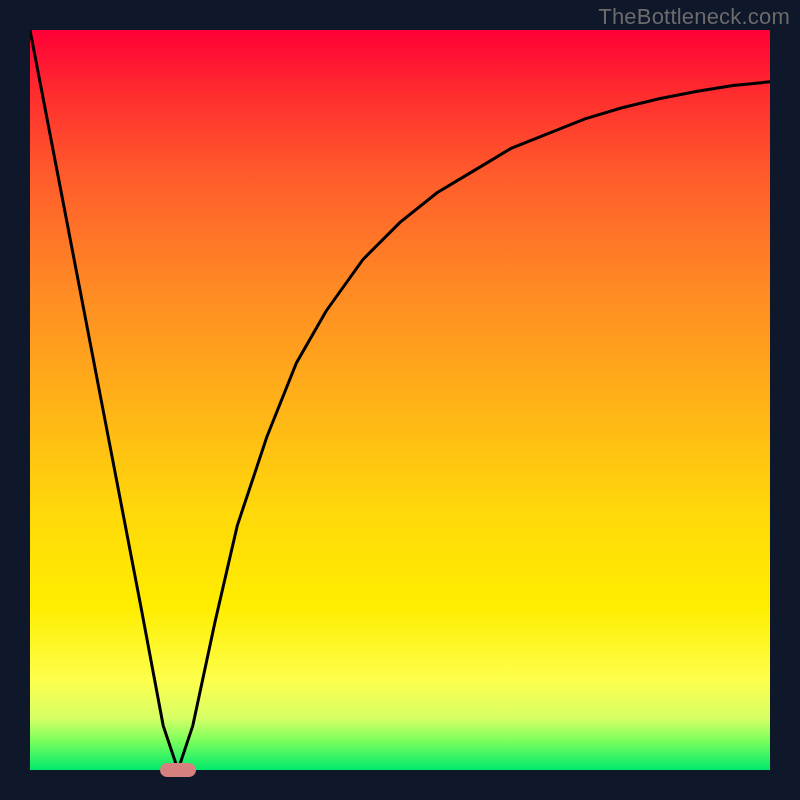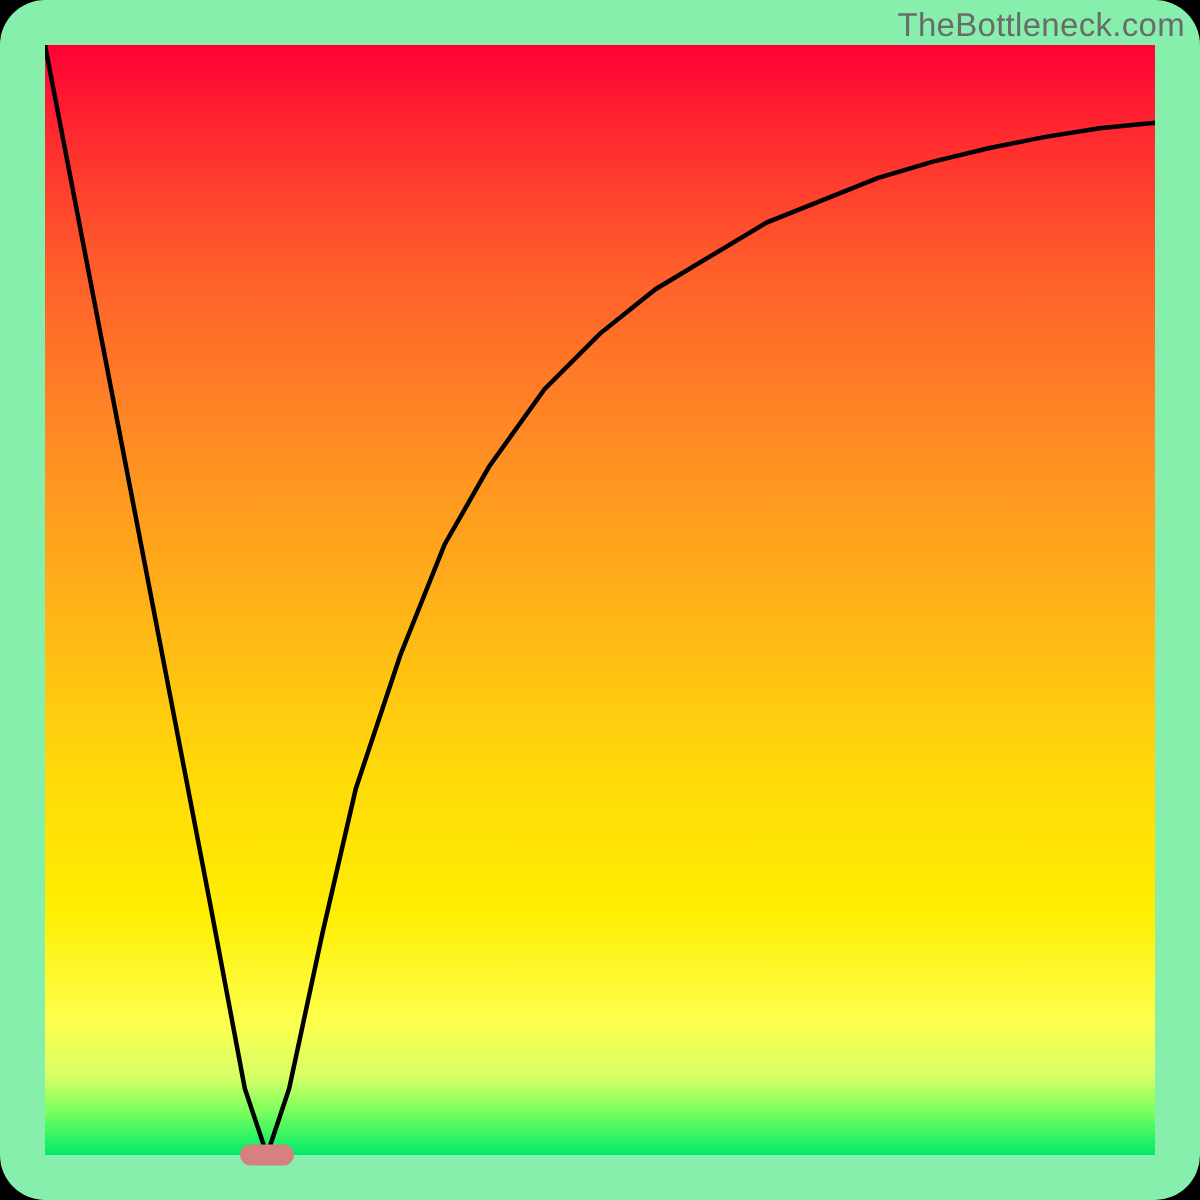--- a/index.html
+++ b/index.html
@@ -8,22 +8,21 @@
     width: 800px;
     height: 800px;
     overflow: hidden;
     background: #000;
     font-family: Arial, Helvetica, sans-serif;
   }
   .frame {
     position: relative;
     width: 800px;
     height: 800px;
-    background: #86efac;
-    border-radius: 30px;
+    background: #0f172a;
   }
   .plot {
     position: absolute;
     left: 30px;
     top: 30px;
     width: 740px;
     height: 740px;
     background: linear-gradient(to bottom,
       #ff0036 0%,
       #ff2a2f 8%,

